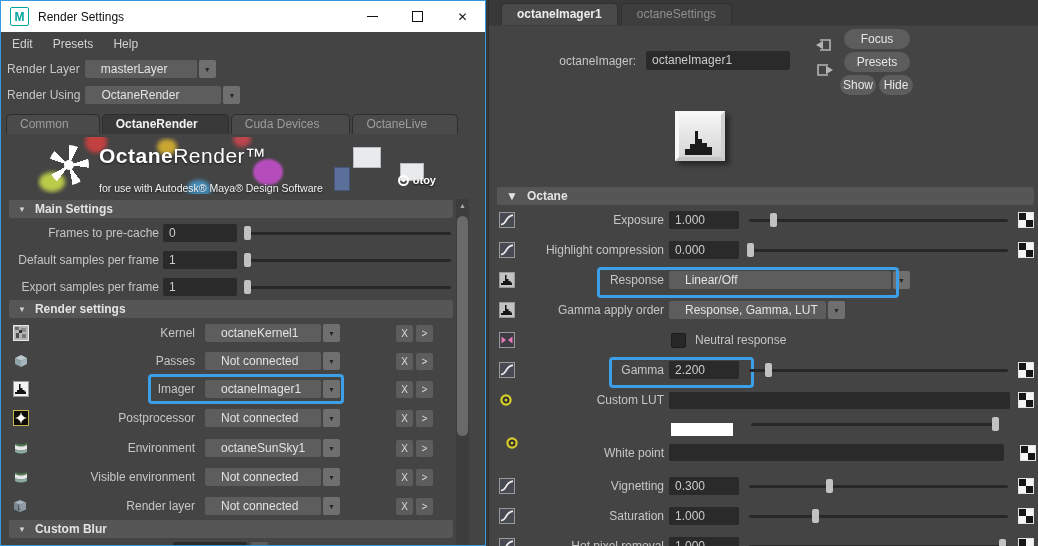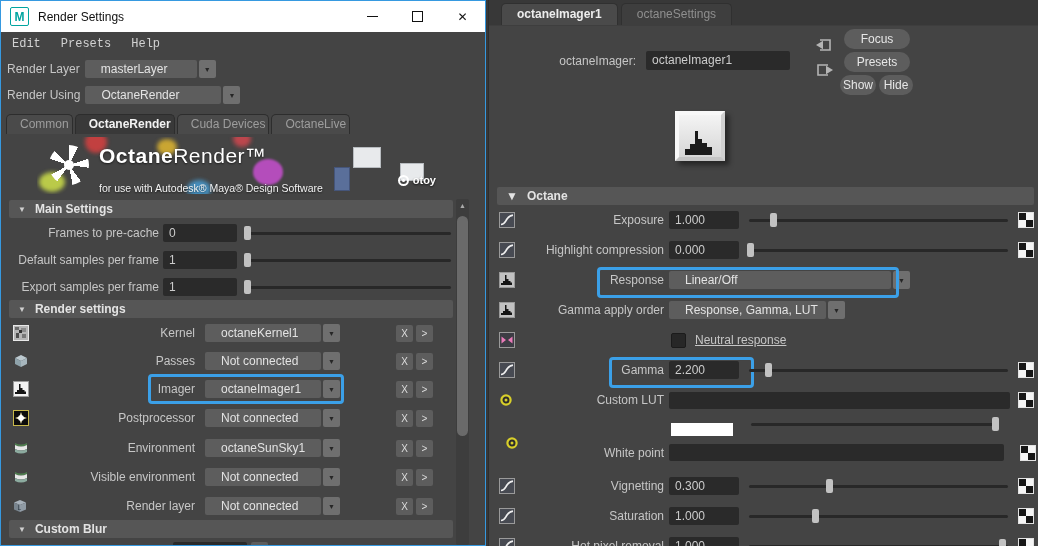--- a/index.html
+++ b/index.html
@@ -13,29 +13,29 @@
     background:#444444;border:1px solid #3699e0;box-sizing:border-box;overflow:hidden;}
   .titlebar{height:31px;background:#ffffff;display:flex;align-items:center;padding-left:9px;gap:9px;}
   .maya-badge{width:17px;height:17px;border:1px solid #00a5a0;border-radius:2px;display:flex;
     align-items:center;justify-content:center;color:#00a5a0;font-weight:bold;font-size:12px;background:#fff;}
   .title{color:#101010;font-size:12px;}
   .wcontrols{margin-left:auto;display:flex;height:31px;}
   .wbtn{width:45px;height:31px;display:flex;align-items:center;justify-content:center;color:#111;font-size:12px;}
   .glyph-min{display:block;width:11px;border-bottom:1px solid #111;}
   .glyph-max{display:block;width:9px;height:9px;border:1px solid #111;}
   .menubar{height:24px;display:flex;align-items:center;gap:20px;padding-left:11px;color:#d2d2d2;}
-  .menubar span{cursor:default;font-family:Liberation Mono, monospace;}
+  .menubar span{cursor:default;}
   .optrow{display:flex;align-items:center;height:26px;padding-left:6px;}
   .optlbl{color:#c6c6c6;margin-right:5px;}
   .dd{background:#5d5d5d;color:#e3e3e3;height:18px;line-height:18px;padding:0 16px;
       border-radius:2px;white-space:nowrap;overflow:hidden;}
   .ddarrow{width:17px;height:18px;background:#6f6f6f;border-radius:2px;margin-left:2px;display:flex;
       align-items:center;justify-content:center;color:#262626;font-size:7px;}
   .tabbar{display:flex;align-items:flex-end;height:22px;margin-top:4px;padding-left:5px;gap:2px;}
-  .tab{padding:2px 3px 3px 13px;background:#4a4a4a;color:#9d9d9d;border:1px solid #2d2d2d;border-bottom:none;
+  .tab{padding:2px 30px 3px 13px;background:#4a4a4a;color:#9d9d9d;border:1px solid #2d2d2d;border-bottom:none;
       border-radius:5px 5px 0 0;white-space:nowrap;}
   .tab.active{background:#393939;color:#f2f2f2;font-weight:bold;}
   .content{position:absolute;top:133px;bottom:0;left:0;right:0;}
   
   .banner{margin:3px 0 0 36px;width:409px;height:57px;position:relative;border-radius:1px;overflow:hidden;
     background:linear-gradient(90deg,#4aa83e 0%,#3f8f3c 14%,#3c6a47 26%,#4452542 40%,#485159 58%,#8b98a4 63%,#9aa6b1 84%,#8d9aa6 100%);}
   .blob{position:absolute;border-radius:50%;filter:blur(2px);opacity:.85;}
   .octane-logo{position:absolute;left:12px;top:8px;width:40px;height:40px;border-radius:50%;
     background:conic-gradient(#ffffff 0 26deg,rgba(0,0,0,0) 26deg 72deg,#ffffff 72deg 98deg,rgba(0,0,0,0) 98deg 144deg,#ffffff 144deg 170deg,rgba(0,0,0,0) 170deg 216deg,#ffffff 216deg 242deg,rgba(0,0,0,0) 242deg 288deg,#ffffff 288deg 314deg,rgba(0,0,0,0) 314deg);}
   .octane-logo::after{content:"";position:absolute;left:15px;top:15px;width:10px;height:10px;border-radius:50%;background:#ffffff;}
@@ -103,21 +103,21 @@
   .albl{width:139px;text-align:right;color:#c6c6c6;}
   .afield{width:58px;margin-left:5px;}
   .aslider{position:relative;flex:1;height:18px;margin:0 8px;}
   .aslider .track{position:absolute;left:2px;right:2px;top:8px;height:3px;background:#282828;border-radius:2px;}
   .aslider .handle{position:absolute;top:2px;width:7px;height:14px;background:#c2c2c2;border-radius:2px;margin-left:-3px;}
   .checker{width:14px;height:14px;border:1px solid #e2e2e2;flex:0 0 auto;
     background:conic-gradient(#f5f5f5 0 90deg,#161616 90deg 180deg,#f5f5f5 180deg 270deg,#161616 270deg);}
   .arow .add{margin-left:5px;}
   .longfield{flex:1;margin-left:5px;margin-right:8px;height:17px;}
   .checkbox{width:13px;height:13px;background:#272727;border:1px solid #1b1b1b;border-radius:2px;margin-left:7px;}
-  .cblbl{margin-left:9px;color:#c6c6c6;text-decoration:underline;}
+  .cblbl{margin-left:9px;color:#c6c6c6;}
   .hl-response{left:108px;width:296px;top:2px;height:25px;}
   .hl-gamma{left:120px;width:139px;top:2px;height:25px;}
   .wpblock{position:relative;height:56px;}
   .wp-icon{position:absolute;left:16px;top:21px;}
   .wp-swatch{position:absolute;left:182px;top:8px;width:62px;height:13px;}
   .wp-slider{position:absolute;left:252px;right:30px;top:0px;height:18px;}
   .wp-label{position:absolute;left:0;top:31px;width:175px;text-align:right;color:#c6c6c6;}
   .wp-bar{position:absolute;left:180px;top:29px;width:335px;height:17px;background:#2a2a2a;border-radius:2px;}
   .wp-checker{position:absolute;left:531px;top:30px;}
   .spacer{flex:1;}

